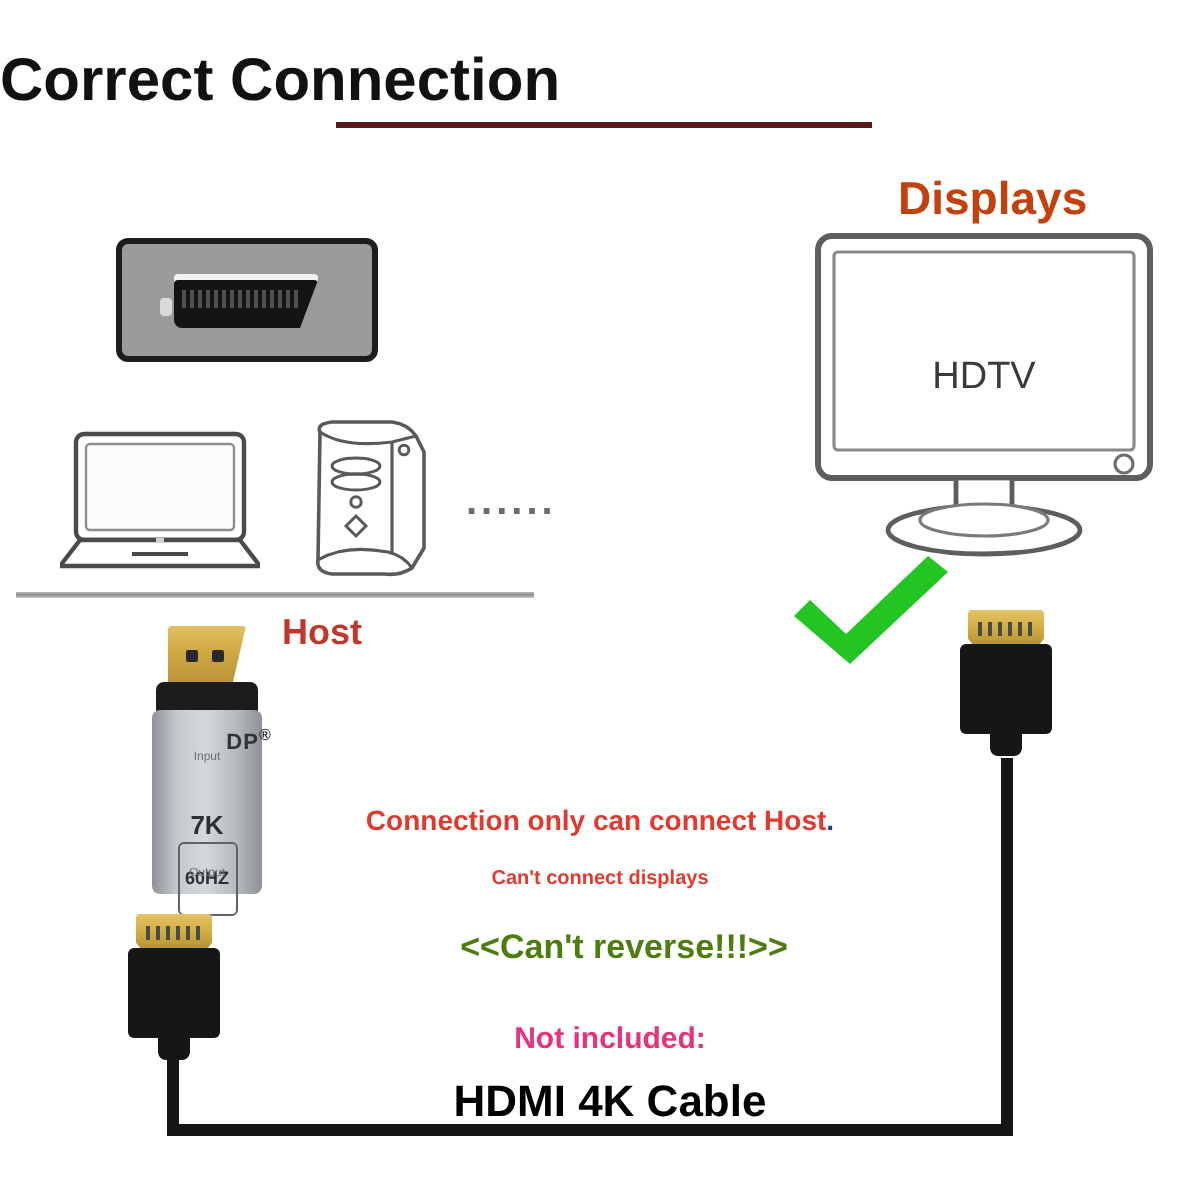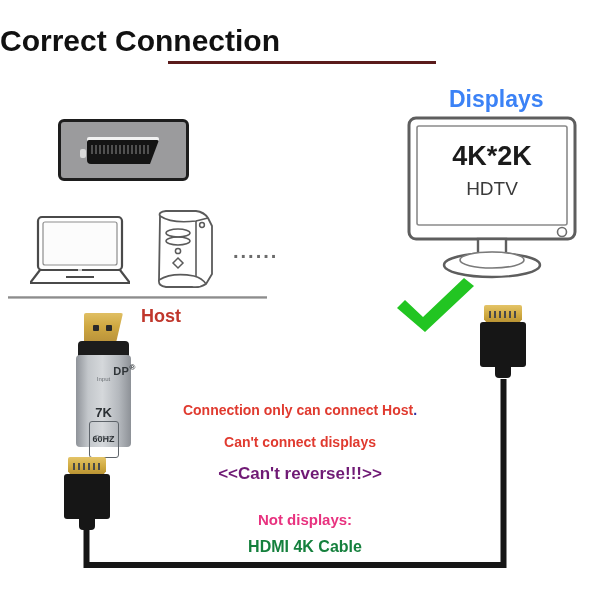--- a/index.html
+++ b/index.html
@@ -37,21 +37,21 @@
     background: #5a1b1b;
   }
 
   
   .lbl-displays {
     position: absolute;
     left: 449px;
     top: 86px;
     font-size: 23px;
     font-weight: 700;
-    color: #3b82f6;
+    color: #c2410c;
   }
   .lbl-host {
     position: absolute;
     left: 141px;
     top: 306px;
     font-size: 18px;
     font-weight: 700;
     color: #c0372c;
   }
 
@@ -325,47 +325,47 @@
     text-align: center;
     font-size: 14px;
     font-weight: 700;
     color: #e03a2f;
   }
   .warn1 .dot { color: #2a2fa8; }
   .warn2 {
     position: absolute;
     left: 170px; top: 434px; width: 260px;
     text-align: center;
-    font-size: 14px;
+    font-size: 10px;
     font-weight: 700;
     color: #e03a2f;
   }
   .warn3 {
     position: absolute;
-    left: 170px; top: 464px; width: 260px;
+    left: 182px; top: 464px; width: 260px;
     text-align: center;
     font-size: 17px;
     font-weight: 700;
-    color: #701a75;
+    color: #4d7c0f;
   }
   .notinc {
     position: absolute;
     left: 180px; top: 511px; width: 250px;
     text-align: center;
     font-size: 15px;
     font-weight: 700;
     color: #e8327f;
   }
   .cablelbl {
     position: absolute;
     left: 180px; top: 538px; width: 250px;
     text-align: center;
-    font-size: 16px;
-    font-weight: 700;
-    color: #15803d;
+    font-size: 22px;
+    font-weight: 700;
+    color: #000000;
   }
 </style>
 </head>
 <body>
 
 <div id="stage">
 
   <div class="title">Correct Connection</div>
   <div class="title-rule"></div>
 
@@ -400,21 +400,20 @@
   <div class="desk-line"></div>
 
   <svg class="monitor" viewBox="0 0 172 165">
     <rect x="3" y="3" width="166" height="121" rx="7" fill="#ffffff" stroke="#5e5e5e" stroke-width="3"></rect>
     <rect x="11" y="11" width="150" height="99" rx="2" fill="#ffffff" stroke="#8a8a8a" stroke-width="1.6"></rect>
     <circle cx="156" cy="117" r="4.5" fill="none" stroke="#6e6e6e" stroke-width="1.6"></circle>
     <rect x="72" y="124" width="28" height="20" fill="#ffffff" stroke="#5e5e5e" stroke-width="2.4"></rect>
     <ellipse cx="86" cy="150" rx="48" ry="12" fill="#ffffff" stroke="#5e5e5e" stroke-width="2.4"></ellipse>
     <ellipse cx="86" cy="145" rx="32" ry="8" fill="#ffffff" stroke="#7a7a7a" stroke-width="1.6"></ellipse>
   </svg>
-  <div class="screen-4k">4K*2K</div>
   <div class="screen-hdtv">HDTV</div>
 
   <svg class="check" viewBox="0 0 86 58">
     <path d="M5 32 L13 24 L31 41 L72 2 L82 10 L33 56 Z" fill="#22c522"></path>
   </svg>
 
   <svg class="cable" viewBox="0 0 600 600">
     <path d="M86.5 528 L86.5 565 L503.5 565 L503.5 379" fill="none" stroke="#161616" stroke-width="6" stroke-linejoin="miter" stroke-linecap="butt"></path>
   </svg>
 
@@ -443,16 +442,16 @@
 
   <div class="hdmi hdmi-right">
     <div class="hdmi-gold"></div>
     <div class="hdmi-shell"></div>
     <div class="hdmi-neck"></div>
   </div>
 
   <div class="warn1"><span>Connection only can connect Host</span><span class="dot">.</span></div>
   <div class="warn2">Can't connect displays</div>
   <div class="warn3">&lt;&lt;Can't reverse!!!&gt;&gt;</div>
-  <div class="notinc">Not displays:</div>
+  <div class="notinc">Not included:</div>
   <div class="cablelbl">HDMI 4K Cable</div>
 
 </div>
 
 </body></html>

